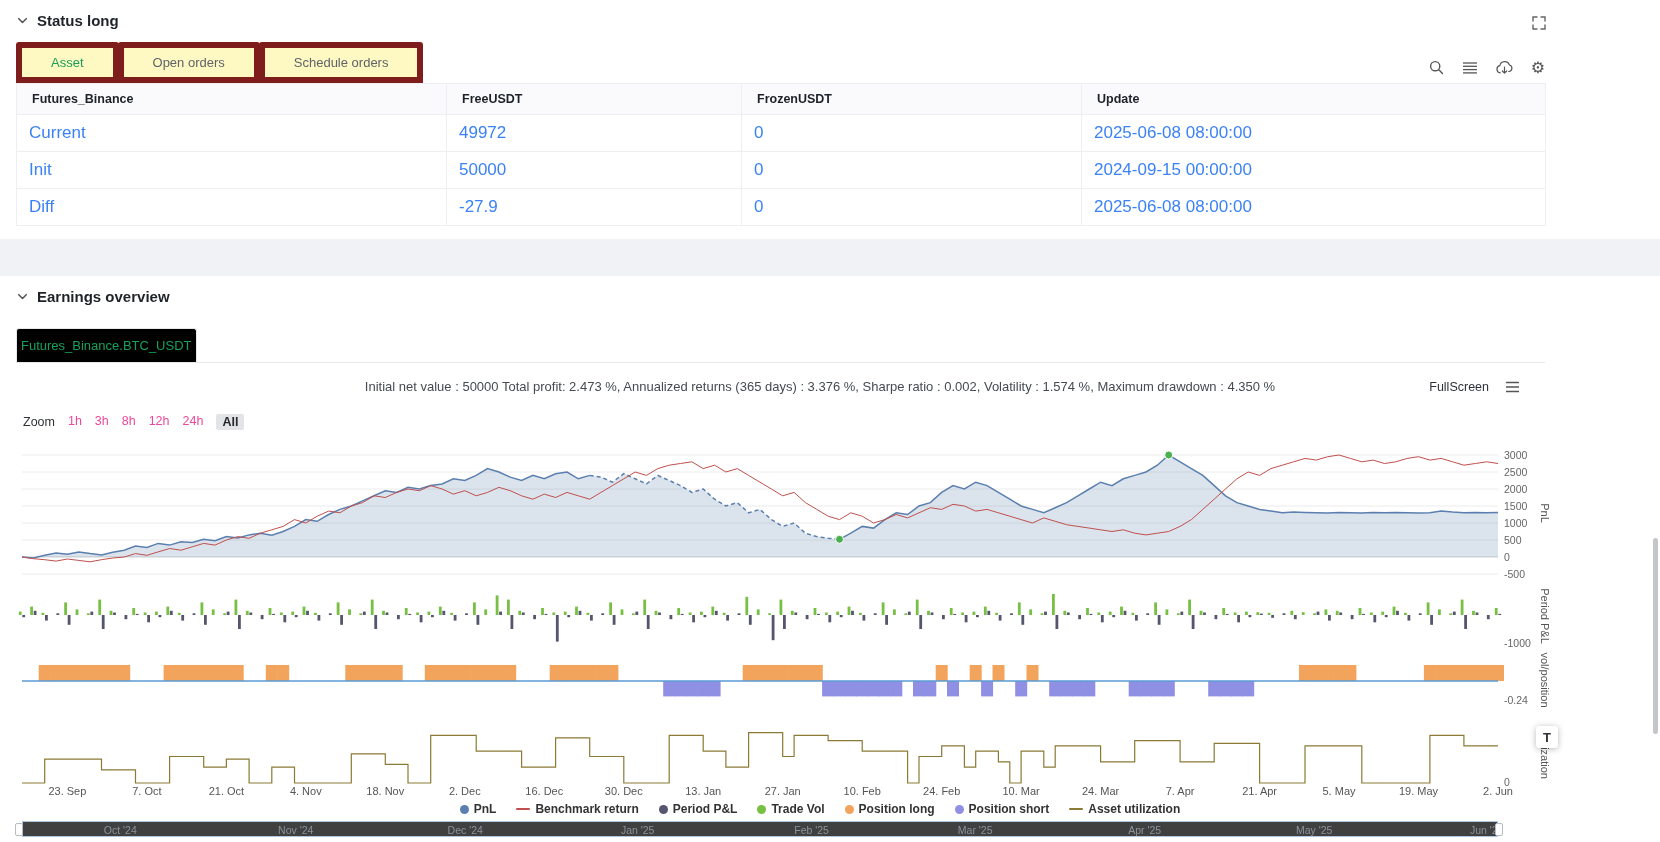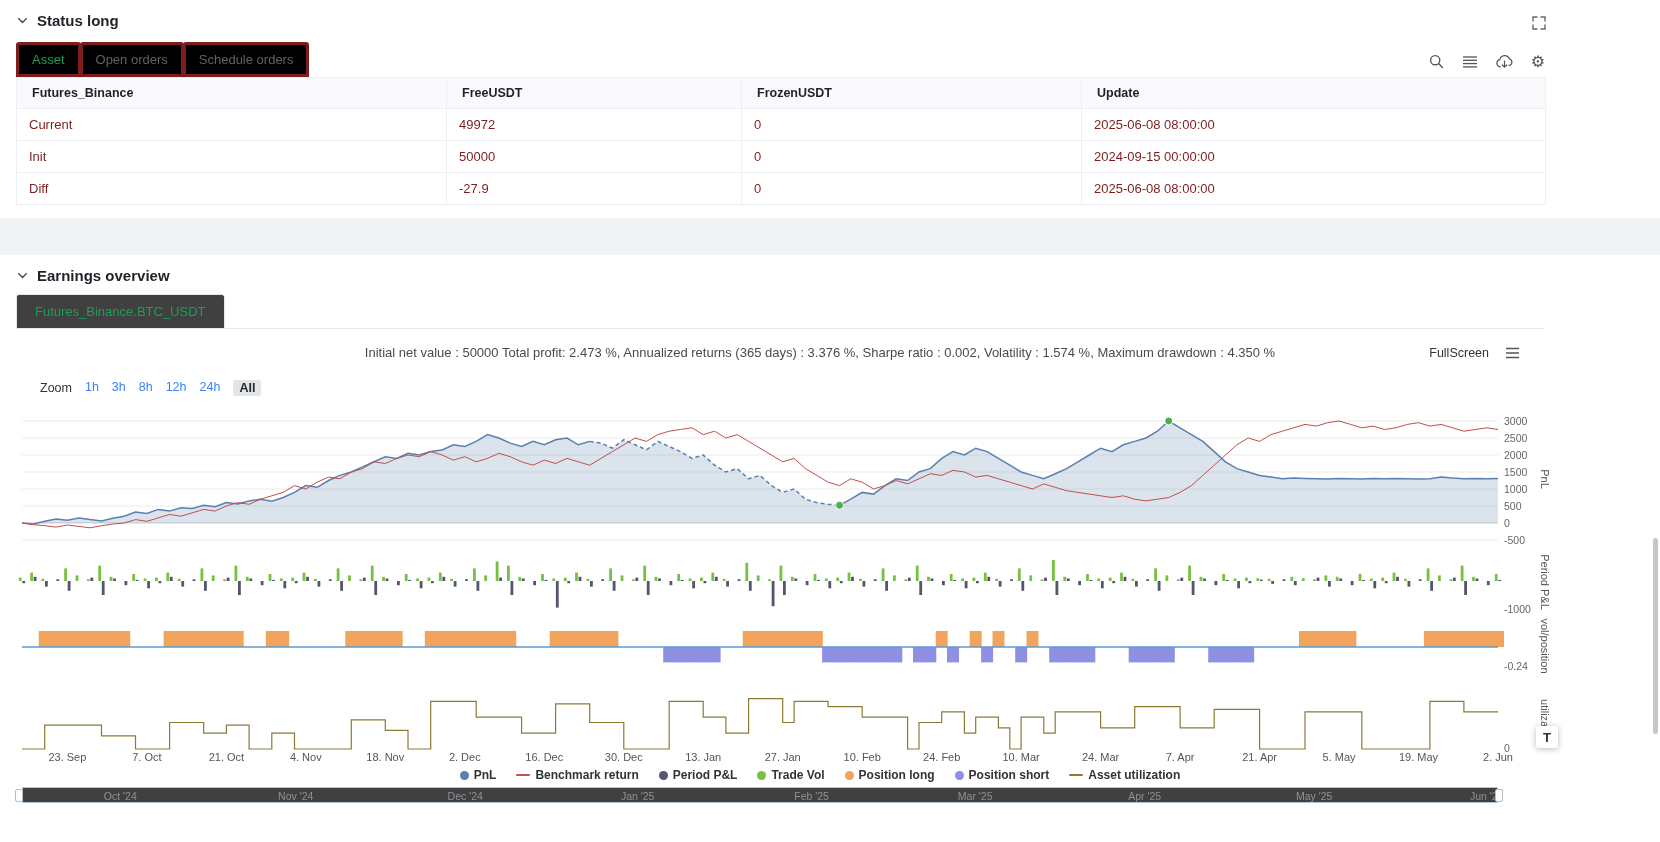--- a/index.html
+++ b/index.html
@@ -9,52 +9,52 @@
 
   
   .sec { position:relative; padding:12px 16px 0 16px; }
   .sec-header { display:flex; align-items:center; gap:8px; font-size:15px; font-weight:700; color:#1f2329; }
   .chev { display:flex; cursor:pointer; }
   .expand-btn { position:absolute; top:15px; right:113px; cursor:pointer; }
 
   
   .tabs-wrap { display:flex; justify-content:space-between; align-items:flex-end; margin-top:13px; width:1529px; }
   .tabs { display:flex; }
-  .tab { padding:7px 13px; font-size:13px; color:#5f6368; border:3px solid #7f1d1d; background:#000000;
+  .tab { padding:7px 29px; font-size:13px; color:#5f6368; border:6px solid #7f1d1d; background:#fef9c3;
          margin-right:-1px; border-radius:3px 3px 0 0; cursor:pointer; white-space:nowrap; }
   .tab.active { color:#18a058; font-weight:500; }
   .tool-icons { display:flex; gap:17px; align-items:center; padding-bottom:7px; }
   .tool-icons span { display:flex; cursor:pointer; }
   .gear { font-size:16px; line-height:1; color:#555; }
 
   
   table.grid { border-collapse:collapse; width:1529px; table-layout:fixed; }
   .grid th, .grid td { border:1px solid #efeff3; }
   .grid th { background:#fafafc; font-size:12.5px; font-weight:700; color:#1d2129; text-align:left; padding:8px 15px; }
-  .grid td { font-size:13px; color:#7f1d1d; padding:8px 12px; }
+  .grid td { font-size:17px; color:#3b82f6; padding:8px 12px; }
   .link { color:#3f8cda; cursor:pointer; }
   .neg { color:#d03050; }
 
   .band { height:37px; background:#f1f2f5; margin-top:13px; }
 
   
   .tabs2row { border-bottom:1px solid #e7e7ec; width:1529px; margin-top:10px; }
-  .tab2 { display:inline-block; padding:9px 18px; border:1px solid #e7e7ec; border-bottom:none;
-          color:#18a058; font-size:13px; border-radius:3px 3px 0 0; cursor:pointer; background:#404040; }
+  .tab2 { display:inline-block; padding:9px 4px; border:1px solid #e7e7ec; border-bottom:none;
+          color:#18a058; font-size:13px; border-radius:3px 3px 0 0; cursor:pointer; background:#000000;margin-top:13px; }
 
   .chart { position:relative; margin-left:-16px; width:1640px; }
   .summary-row { position:relative; margin-top:16px; height:22px; }
   .summary { position:absolute; left:0; right:0; text-align:center; font-size:13px; color:#454b52; }
   .fs { position:absolute; right:120px; top:1px; display:flex; align-items:center; gap:16px; }
   .fs-label { font-size:12.5px; color:#2f3338; cursor:pointer; }
   .fs span { display:flex; cursor:pointer; }
 
-  .zoom-row { display:flex; align-items:center; gap:13px; margin:12px 0 0 40px; font-size:12.5px; height:18px; }
+  .zoom-row { display:flex; align-items:center; gap:13px; margin:12px 0 0 23px; font-size:12.5px; height:18px; }
   .zoom-label { color:#2f3338; }
-  .zoom-btn { color:#3b82f6; cursor:pointer; }
+  .zoom-btn { color:#ec4899; cursor:pointer; }
   .zoom-btn.active { color:#24282d; font-weight:700; background:#e2e4e8; padding:1px 6px; border-radius:2px; }
 
   #chart-svg { display:block; margin-top:17px; }
   #chart-svg text { font-family:"Liberation Sans", sans-serif; }
 
   .legend { display:flex; justify-content:center; align-items:center; gap:20px; margin-top:4px;
             font-size:12px; font-weight:700; color:#333; }
   .lg-item { display:flex; align-items:center; gap:5px; cursor:pointer; }
   .lg-dot { width:9px; height:9px; border-radius:50%; }
   .lg-line { width:14px; height:2.5px; border-radius:1px; }

